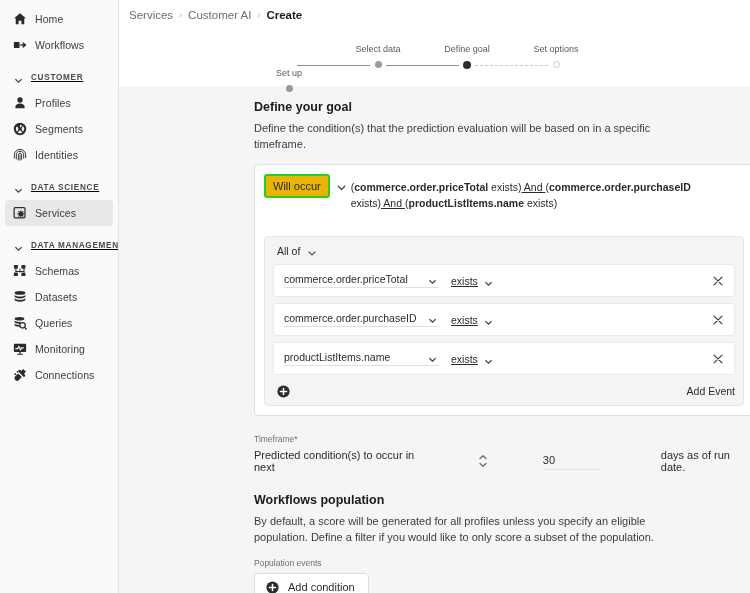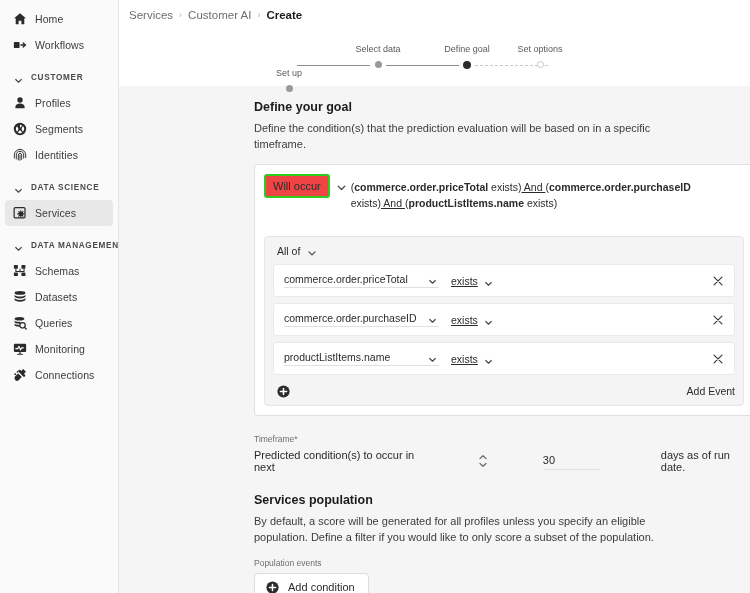--- a/index.html
+++ b/index.html
@@ -35,20 +35,21 @@
   .nav-icon {
     width: 14px; height: 14px;
     display: flex; align-items: center; justify-content: center;
     flex: 0 0 14px; color: #2b2b2b;
   }
   .nav-icon svg { display: block; }
   .section-head {
     display: flex; align-items: center; gap: 7px;
     height: 24px; padding: 0 8px; margin: 7px 5px 1px 5px;
     cursor: pointer;
+    text-decoration: underline;
   }
   .section-label {
     font-size: 8.2px; font-weight: bold; letter-spacing: .7px;
     color: #4a4a4a; text-transform: uppercase; white-space: nowrap;
   }
   .chev { width: 11px; height: 11px; flex: 0 0 11px; color: #4a4a4a; }
 
   
   .main { flex: 1; height: 593px; position: relative; overflow: hidden; background: #f5f5f5; }
   .topbar {
@@ -88,21 +89,21 @@
   
   .goal-card {
     margin-top: 12px; width: 500px;
     background: #fff; border: 1px solid #e0e0e0; border-radius: 4px;
     padding: 9px 9px 9px 9px;
   }
   .goal-head { display: flex; align-items: flex-start; gap: 0px; }
   .will-occur {
     border: 2px solid #2ecc1f; border-radius: 3px;
     padding: 4px 7px; font-size: 11px; color: #2b2b2b;
-    white-space: nowrap; cursor: pointer; background: #ef4444;
+    white-space: nowrap; cursor: pointer; background: #eab308;
   }
   .head-chev { width: 13px; height: 13px; color: #4a4a4a; margin: 6px 3px 0 5px; flex: 0 0 13px; }
   .goal-expr {
     font-size: 10.5px; color: #2b2b2b; line-height: 16px;
     padding-top: 5px; max-width: 345px;
   }
   .goal-expr b { font-weight: bold; }
   .goal-expr u { text-decoration: underline; cursor: pointer; }
 
   .allof-panel {
@@ -325,21 +326,21 @@
           <div class="step" style="left: 77px; width: 60px;">
             <span class="step-label">Select data</span>
             <span class="dot"></span>
           </div>
           <div class="conn" style="left: 115px; width: 73px;"></div>
           <div class="step" style="left: 166px; width: 60px;">
             <span class="step-label">Define goal</span>
             <span class="dot current"></span>
           </div>
           <div class="conn dashed" style="left: 204px; width: 73px;"></div>
-          <div class="step" style="left: 239px; width: 60px;">
+          <div class="step" style="left: 255px; width: 60px;">
             <span class="step-label">Set options</span>
             <span class="dot todo"></span>
           </div>
         </div>
     </div>
 
     <div class="content">
 
       <h2 class="sec-title">Define your goal</h2>
       <p class="sec-desc">Define the condition(s) that the prediction evaluation will be based on in a specific timeframe.</p>
@@ -445,21 +446,21 @@
             <svg width="10" height="7" viewBox="0 0 10 7" fill="none" stroke="currentColor" stroke-width="1.3" stroke-linecap="round" stroke-linejoin="round">
                 <path d="M2 2.4L5 5.2l3-2.8"></path>
               </svg>
           </span>
           <input class="num-input" type="text" id="tf-input" value="30" style="">
           <span class="tf-suffix">days as of run date.</span>
         </div>
       </div>
 
       <div class="ep-wrap">
-        <h2 class="sec-title">Services population</h2>
+        <h2 class="sec-title">Workflows population</h2>
         <p class="sec-desc">By default, a score will be generated for all profiles unless you specify an eligible population. Define a filter if you would like to only score a subset of the population.</p>
         <div style="height:13px"></div>
         <div class="field-label">Population events</div>
         <div class="btn-add">
           <span class="plus-icon">
             <svg viewBox="0 0 16 16">
                 <circle cx="8" cy="8" r="7.5" fill="#2b2b2b"></circle>
                 <path d="M8 4.2v7.6M4.2 8h7.6" stroke="#fff" stroke-width="1.9" stroke-linecap="round"></path>
               </svg>
           </span>

